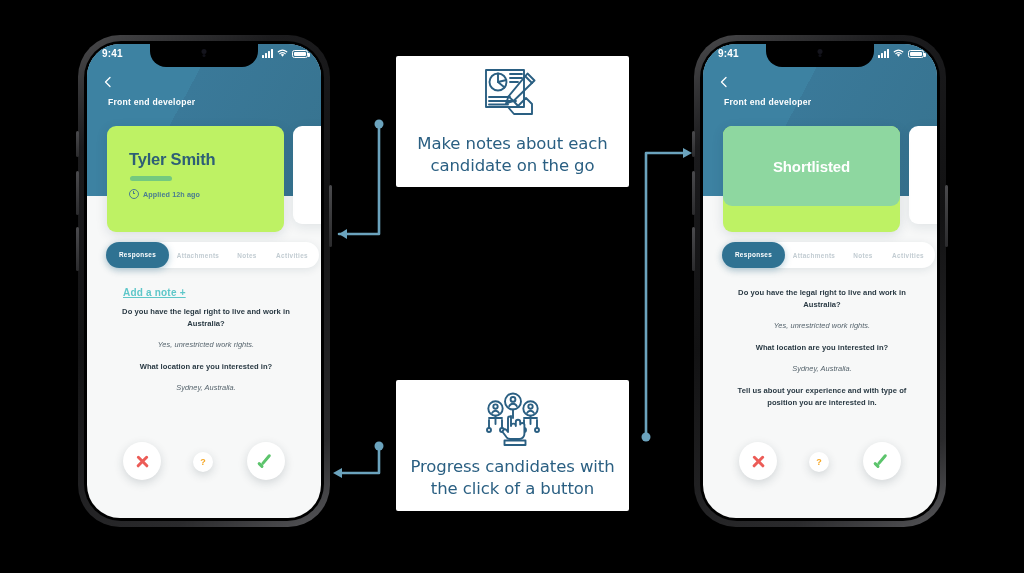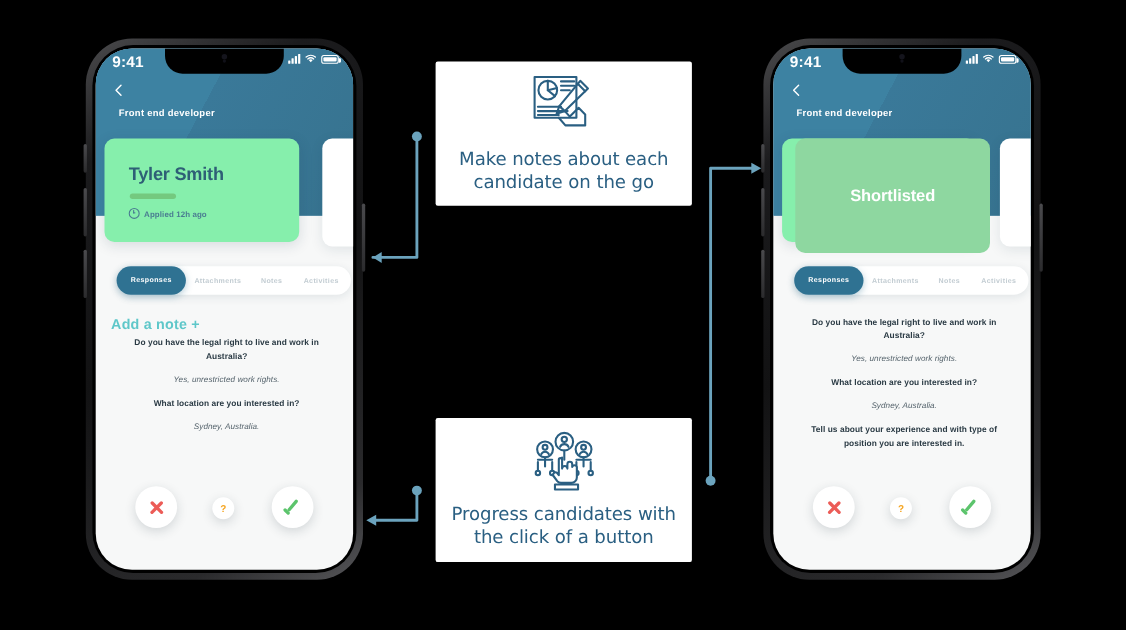--- a/index.html
+++ b/index.html
@@ -35,79 +35,79 @@
   .sb-l3{left:-2px;top:192px;width:3px;height:44px;}
   .sb-r1{right:-2px;top:150px;width:3px;height:62px;}
 
   
   .hdr{
     position:absolute;left:0;right:0;top:0;height:152px;
     background:#3b7f9f;
     background-image:linear-gradient(118deg,#3d82a2 0%,#3d82a2 40%,#3a7999 40%,#37738f 100%);
   }
   .statusbar{position:absolute;left:0;right:0;top:0;height:23px;color:#fff;z-index:45;}
-  .st-time{position:absolute;left:15px;top:4px;font-size:14px;font-weight:bold;letter-spacing:.2px;}
+  .st-time{position:absolute;left:15px;top:4px;font-size:10px;font-weight:bold;letter-spacing:.2px;}
   .st-icons{position:absolute;right:13px;top:5px;display:flex;align-items:flex-end;gap:4px;}
   .bars{display:flex;align-items:flex-end;gap:1px;height:9px;}
   .bars i{display:block;width:2px;background:#fff;border-radius:.5px;}
   .bars i:nth-child(1){height:3px;}
   .bars i:nth-child(2){height:5px;}
   .bars i:nth-child(3){height:7px;}
   .bars i:nth-child(4){height:9px;}
   .wifi{width:11px;height:9px;position:relative;}
   .wifi svg{display:block;}
   .batt{width:16px;height:8px;border:1.2px solid #fff;border-radius:2.4px;position:relative;padding:1px;box-sizing:border-box;}
   .batt::after{content:"";position:absolute;right:-2.6px;top:2px;width:1.4px;height:3.5px;background:#fff;border-radius:0 1px 1px 0;}
   .batt i{display:block;height:100%;background:#fff;border-radius:1px;}
 
   .backbtn{position:absolute;left:14px;top:31px;width:14px;height:14px;cursor:pointer;}
   .backbtn svg{display:block;}
   .jobtitle{position:absolute;left:21px;top:53px;color:#fff;font-size:8.6px;font-weight:bold;letter-spacing:.25px;}
 
   
   .cardwrap{position:absolute;left:0;right:0;top:82px;height:108px;}
   .ccard{
-    position:absolute;left:8px;top:0;width:177px;height:94px;background:#86efac;border-radius:9px;
+    position:absolute;left:20px;top:0;width:177px;height:106px;background:#bef264;border-radius:9px;
     box-shadow:0 3px 12px rgba(20,50,70,.13);
   }
   .ccard-peek{
     position:absolute;left:206px;top:0;width:46px;height:98px;background:#fff;border-radius:9px;
     box-shadow:0 3px 12px rgba(20,50,70,.10);
   }
   .cname{position:absolute;left:22px;top:24px;font-size:16.5px;font-weight:bold;color:#2e5f76;letter-spacing:-.2px;}
   .cbar{position:absolute;left:23px;top:50px;width:42px;height:5px;border-radius:3px;background:#74c97f;}
   .capplied{position:absolute;left:22px;top:63px;display:flex;align-items:center;gap:4px;
     font-size:7.2px;font-weight:bold;color:#4a7c91;letter-spacing:.1px;}
   .clock{width:8px;height:8px;border:1.1px solid #4a7c91;border-radius:50%;position:relative;flex:0 0 auto;}
   .clock::before{content:"";position:absolute;left:2.8px;top:1.4px;width:1px;height:2.5px;background:#4a7c91;}
   .clock::after{content:"";position:absolute;left:3.2px;top:3.4px;width:2.3px;height:1px;background:#4a7c91;}
 
   
   .shortlist{
-    position:absolute;left:20px;top:0;width:177px;height:104px;border-radius:9px;
+    position:absolute;left:20px;top:0;width:177px;height:80px;border-radius:9px;
     background:#8ed7a0;display:flex;align-items:center;justify-content:center;
   }
   .shortlist span{color:#fff;font-size:15px;font-weight:bold;letter-spacing:-.1px;}
 
   
   .tabsbar{
     position:absolute;left:20px;top:198px;width:212px;height:26px;background:#fff;border-radius:14px;
     box-shadow:0 2px 9px rgba(20,50,70,.10);display:flex;align-items:center;
   }
   .tab{flex:0 0 auto;font-size:6.4px;font-weight:bold;color:#c2ccd2;letter-spacing:.35px;text-align:center;cursor:pointer;}
   .tab.active{
     background:#2f7292;color:#fff;border-radius:14px;height:26px;line-height:26px;width:63px;
     box-shadow:0 2px 7px rgba(47,114,146,.35);margin-left:-1px;
   }
   .tab.t2{width:58px;}
   .tab.t3{width:40px;}
   .tab.t4{width:50px;}
 
   
-  .addnote{position:absolute;left:14px;top:243px;font-size:13px;font-weight:bold;color:#5ec7c9;letter-spacing:.2px;cursor:pointer;}
+  .addnote{position:absolute;left:36px;top:243px;font-size:10px;font-weight:bold;color:#5ec7c9;letter-spacing:.2px;cursor:pointer;text-decoration:underline;}
   .qa{position:absolute;left:22px;right:18px;top:262px;text-align:center;}
   .q{font-size:7.6px;font-weight:bold;color:#2a3a44;line-height:1.55;margin-bottom:9px;letter-spacing:.05px;}
   .a{font-size:7.4px;color:#55636c;line-height:1.55;margin-bottom:11px;letter-spacing:.05px;font-style:italic;}
 
   
   .actions{position:absolute;left:0;right:0;bottom:28px;height:52px;}
   .abtn{position:absolute;border-radius:50%;background:#fff;
     box-shadow:0 3px 10px rgba(30,50,60,.17);display:flex;align-items:center;justify-content:center;cursor:pointer;}
   .abtn.no{left:36px;top:4px;width:38px;height:38px;}
   .abtn.maybe{left:106px;top:14px;width:20px;height:20px;}

